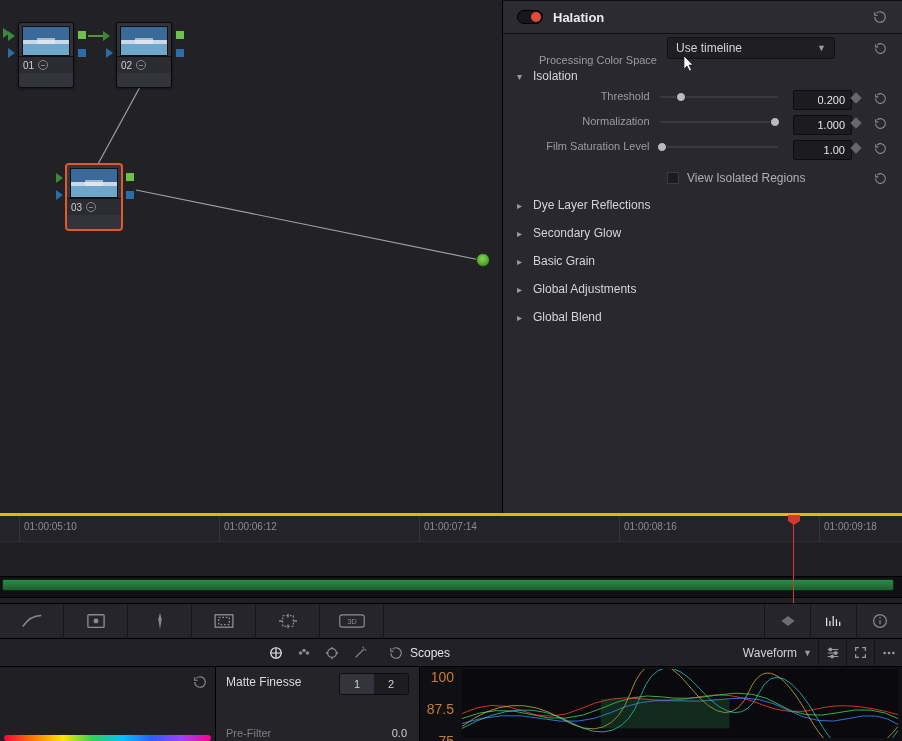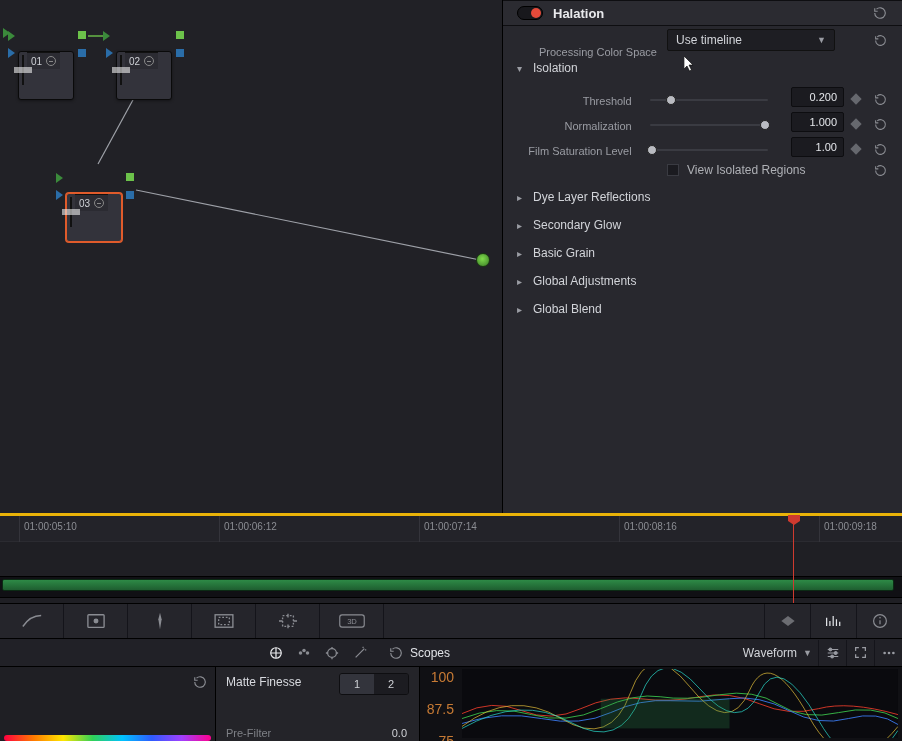--- a/index.html
+++ b/index.html
@@ -13,26 +13,26 @@
     position: relative;
     user-select: none;
   }
   .node-area {
     position: absolute; left: 0; top: 0; width: 502px; height: 513px;
     background: #212126;
   }
   .node-svg { position: absolute; left:0; top:0; width:502px; height:513px; pointer-events:none; }
   .node {
     position: absolute;
-    width: 56px; height: 49px;
+    width: 56px; height: 66px;
     background: #33333b;
     border: 1px solid #0a0a0a;
     border-radius: 3px;
     box-shadow: 0 1px 3px rgba(0,0,0,.4);
-    display: flex; flex-direction: row; margin-top: 29px;
+    display: flex; flex-direction: column;
   }
   .node.selected { border-color: #e05b2b; box-shadow: 0 0 0 1px #e05b2b; }
   .node .thumb {
     margin: 3px 3px 0 3px; height: 30px;
     border: 1px solid #111;
     background: linear-gradient(#3a6a9a 0 45%, #c9d9e7 45% 60%, #6ea6cc 60% 100%);
     position: relative;
   }
   .node .thumb::after{
     content:""; position:absolute; left:50%; top:50%; transform:translate(-50%,-50%);
@@ -68,21 +68,21 @@
     padding:6px 8px;
   }
   .search-row .field{
     width:100%; height:24px;
     background:#1f1f25; border:1px solid #0e0e11; border-radius:2px;
     display:flex;align-items:center;padding:0 6px;
   }
   .search-row input{ flex:1;background:transparent;border:none;outline:none;color:#d7d9de;font-size:12px;}
   .clear-x{ color:#888;cursor:pointer;padding:0 2px;font-size:14px;}
   .eff-header{
-    height:26px; display:flex;align-items:center; padding:0 14px;
+    height:34px; display:flex;align-items:center; padding:0 14px;
     border-top:1px solid #0e0e11;border-bottom:1px solid #0e0e11;
     background:#2b2b31;
   }
   .toggle{
     width:26px;height:14px;border-radius:8px;background:#18181c;border:1px solid #000;
     position:relative;margin-right:10px;
   }
   .toggle .dot{position:absolute;right:1px;top:1px;width:10px;height:10px;border-radius:50%;background:#e44a3a;}
   .eff-title{color:#e9eaed;font-weight:600;font-size:13px;flex:1}
   .reset-icn{width:16px;height:16px;display:inline-flex;align-items:center;justify-content:center;color:#8a8c92}
@@ -95,21 +95,21 @@
     display:flex;align-items:center;justify-content:space-between;padding:0 8px;color:#d2d4d9;font-size:12px;
   }
   .chev{font-size:9px;color:#9a9ca3}
   .right-icons{display:flex;gap:12px;margin-left:auto;align-items:center;color:#8a8c92}
   .diamond{width:8px;height:8px;transform:rotate(45deg);background:#66686e;display:inline-block}
   .sec-hdr{
     display:flex;align-items:center;height:28px;padding:0 14px;
     color:#d2d4d9;font-size:12px;cursor:pointer;
   }
   .sec-hdr .arrow{width:10px;color:#9a9ca3;margin-right:6px;font-size:10px}
-  .slider-row{display:flex;align-items:flex-end;height:25px;padding:0 14px;gap:8px;}
+  .slider-row{display:flex;align-items:flex-start;height:25px;padding:0 14px;}
   .slider-row .lbl{width:150px;text-align:right;color:#9a9ca3;padding-right:10px;font-size:11px}
   .slider{flex:0 0 118px;height:14px;position:relative;}
   .slider .track{position:absolute;left:0;right:0;top:50%;height:2px;background:#3a3b42;transform:translateY(-50%);border-radius:2px}
   .slider .knob{position:absolute;top:50%;transform:translate(-50%,-50%);width:10px;height:10px;border-radius:50%;background:#b9bbc1;border:1px solid #222}
   .numfield{
     width:62px;height:20px;margin-left:15px;background:#1b1b20;border:1px solid #0d0d10;border-radius:2px;
     display:flex;align-items:center;justify-content:flex-end;padding:0 6px;color:#e4e6ea;font-size:11px;
   }
   .chk{width:12px;height:12px;border:1px solid #3a3b42;background:#1b1b20;margin-right:8px}
   .isolated-row{display:flex;align-items:center;height:26px;padding-left:164px;padding-right:14px}

